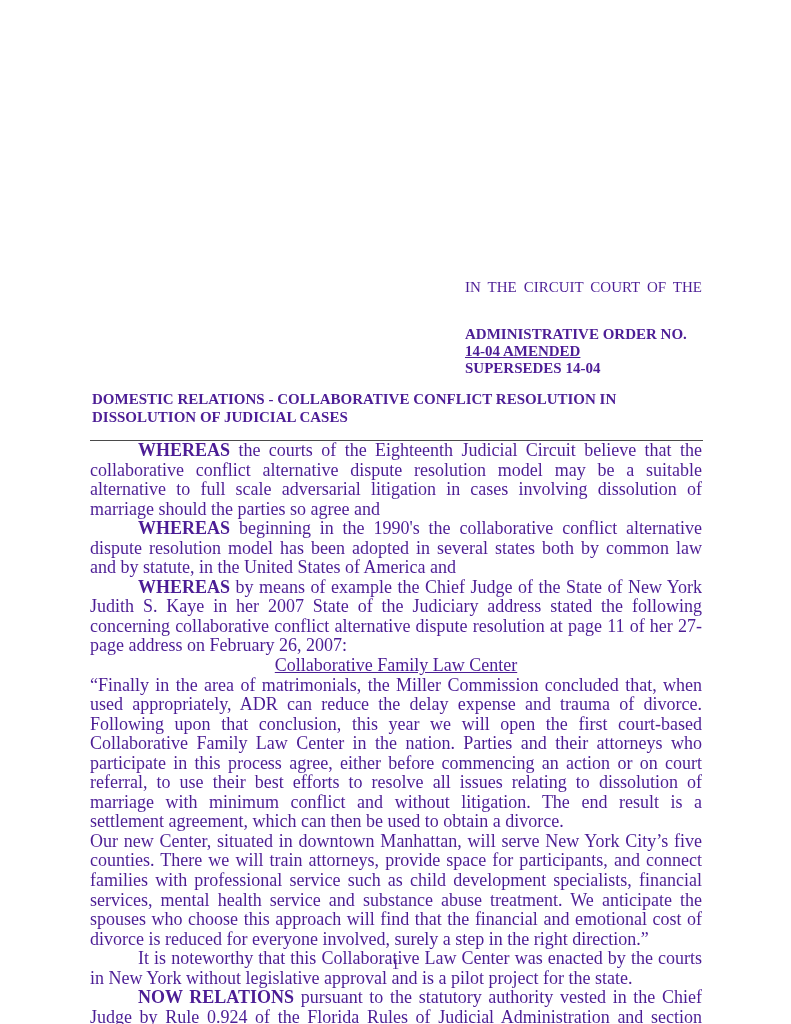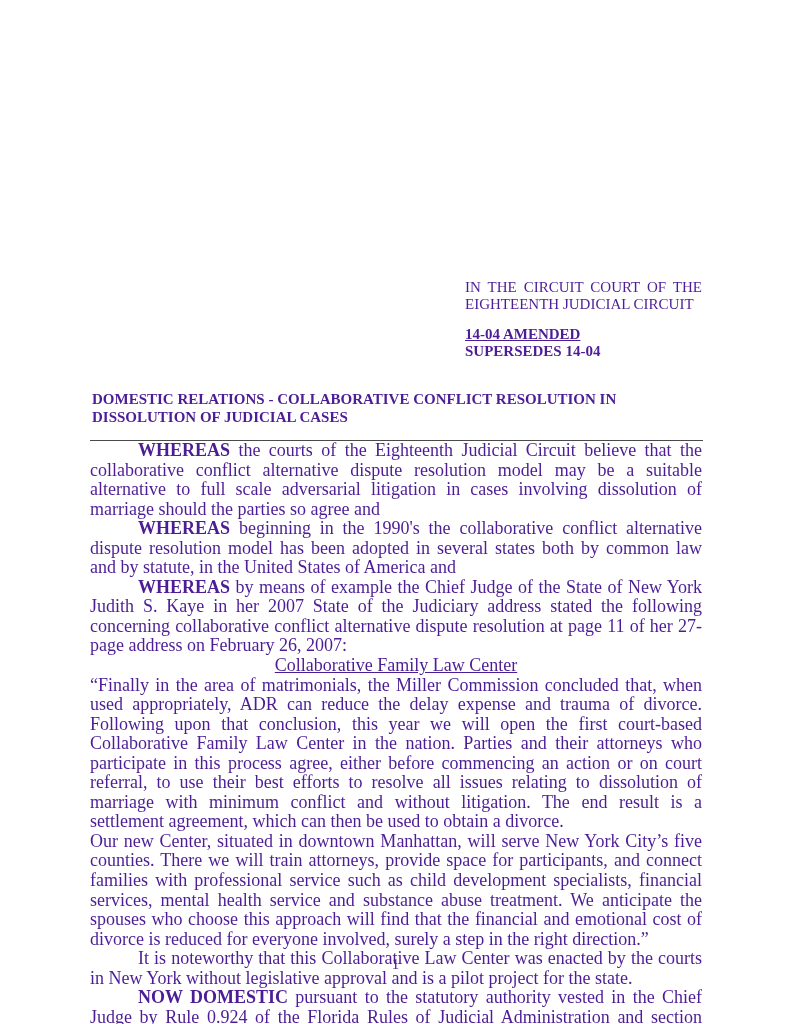--- a/index.html
+++ b/index.html
@@ -93,24 +93,24 @@
     font-size: 15px;
   }
 </style>
 </head>
 <body>
 
 <div class="page">
 
   <div class="court-block">
     <div class="court-line-1">IN THE CIRCUIT COURT OF THE</div>
-    <div>EIGHTEENTH JUDICIAL CIRCUIT</div>
   </div>
 
   <div class="order-block">
+    <div>ADMINISTRATIVE ORDER NO.</div>
     <div class="order-line-underline">14-04 AMENDED</div>
     <div>SUPERSEDES 14-04</div>
   </div>
 
   <div class="in-re-row">
     <div class="in-re-subject">
       <div>DOMESTIC RELATIONS - COLLABORATIVE CONFLICT RESOLUTION IN</div>
       <div>DISSOLUTION OF JUDICIAL CASES</div>
     </div>
   </div>
@@ -118,18 +118,18 @@
   <div class="rule"></div>
 
   <div class="body-text">
       <p class="para indent"><span style="font-weight: bold;">WHEREAS</span><span> the courts of the Eighteenth Judicial Circuit believe that the collaborative conflict alternative dispute resolution model may be a suitable alternative to full scale adversarial litigation in cases involving dissolution of marriage should the parties so agree and</span></p>
       <p class="para indent"><span style="font-weight: bold;">WHEREAS</span><span> beginning in the 1990's the collaborative conflict alternative dispute resolution model has been adopted in several states both by common law and by statute, in the United States of America and</span></p>
       <p class="para indent"><span style="font-weight: bold;">WHEREAS</span><span> by means of example the Chief Judge of the State of New York Judith S. Kaye in her 2007 State of the Judiciary address stated the following concerning collaborative conflict alternative dispute resolution at page 11 of her 27-page address on February 26, 2007:</span></p>
       <p class="para center"><span style="text-decoration: underline;">Collaborative Family Law Center</span></p>
       <p class="para plain"><span>“Finally in the area of matrimonials, the Miller Commission concluded that, when used appropriately, ADR can reduce the delay expense and trauma of divorce. Following upon that conclusion, this year we will open the first court-based Collaborative Family Law Center in the nation. Parties and their attorneys who participate in this process agree, either before commencing an action or on court referral, to use their best efforts to resolve all issues relating to dissolution of marriage with minimum conflict and without litigation. The end result is a settlement agreement, which can then be used to obtain a divorce.</span></p>
       <p class="para plain"><span>Our new Center, situated in downtown Manhattan, will serve New York City’s five counties. There we will train attorneys, provide space for participants, and connect families with professional service such as child development specialists, financial services, mental health service and substance abuse treatment. We anticipate the spouses who choose this approach will find that the financial and emotional cost of divorce is reduced for everyone involved, surely a step in the right direction.”</span></p>
       <p class="para indent"><span>It is noteworthy that this Collaborative Law Center was enacted by the courts in New York without legislative approval and is a pilot project for the state.</span></p>
-      <p class="para indent"><span style="font-weight: bold;">NOW DOMESTIC</span><span> pursuant to the statutory authority vested in the Chief Judge by Rule 0.924 of the Florida Rules of Judicial Administration and section 43.26 Florida Statutes it is </span><span style="font-weight: bold;">ORDERED</span><span> that:</span></p>
+      <p class="para indent"><span style="font-weight: bold;">NOW RELATIONS</span><span> pursuant to the statutory authority vested in the Chief Judge by Rule 0.924 of the Florida Rules of Judicial Administration and section 43.26 Florida Statutes it is </span><span style="font-weight: bold;">ORDERED</span><span> that:</span></p>
     </div>
 
   <div class="page-number">1</div>
 
 </div>
 
 </body></html>

